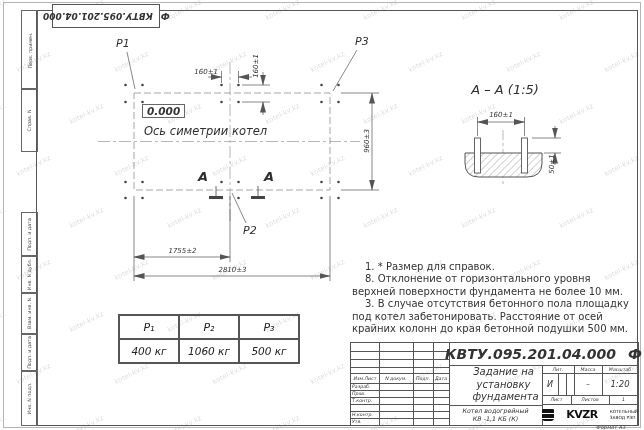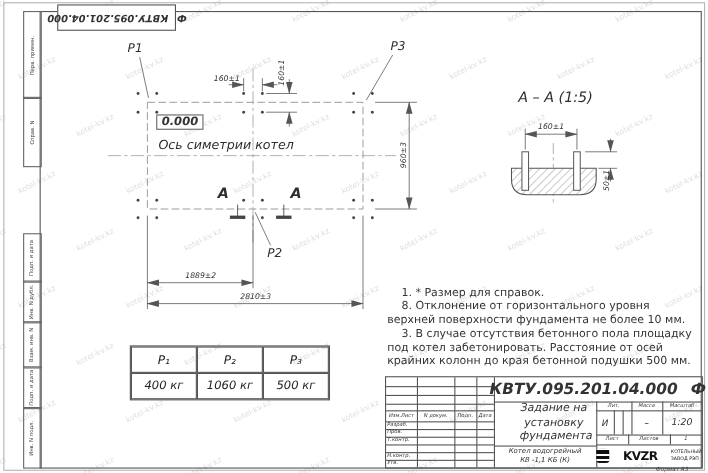--- a/index.html
+++ b/index.html
@@ -238,21 +238,21 @@
   <div class="abs lbl" style="left:355px;top:35px;font-size:11px;">P3</div>
   <div class="abs lbl" style="left:243px;top:224px;font-size:11px;">P2</div>
   <div class="abs elev" style="left:142px;top:104px;">0.000</div>
   <div class="abs lbl" style="left:144px;top:124px;font-size:11.5px;">Ось симетрии котел</div>
   <div class="abs lbl" style="left:198px;top:169px;font-size:13px;font-weight:bold;">А</div>
   <div class="abs lbl" style="left:264px;top:169px;font-size:13px;font-weight:bold;">А</div>
 
   <div class="abs dim" style="left:185px;top:68px;width:33px;text-align:right;">160±1</div>
   <div class="abs dim" style="left:241px;top:62px;width:30px;transform:rotate(-90deg);">160±1</div>
   <div class="abs dim" style="left:352px;top:137px;width:30px;transform:rotate(-90deg);">960±3</div>
-  <div class="abs dim" style="left:160px;top:247px;width:45px;">1889±2</div>
+  <div class="abs dim" style="left:160px;top:247px;width:45px;">1755±2</div>
   <div class="abs dim" style="left:210px;top:266px;width:45px;">2810±3</div>
 
   <div class="abs lbl" style="left:455px;top:82px;width:100px;text-align:center;font-size:13px;">А – А (1:5)</div>
   <div class="abs dim" style="left:478px;top:111px;width:46px;">160±1</div>
   <div class="abs dim" style="left:537px;top:160px;width:30px;transform:rotate(-90deg);">50±1</div>
 
   <div class="notes">
     <p>1. * Размер для справок.</p>
     <p>8. Отклонение от горизонтального уровня верхней поверхности фундамента не более 10 мм.</p>
     <p>3. В случае отсутствия бетонного пола площадку под котел забетонировать. Расстояние от осей крайних колонн до края бетонной подушки 500 мм.</p>

